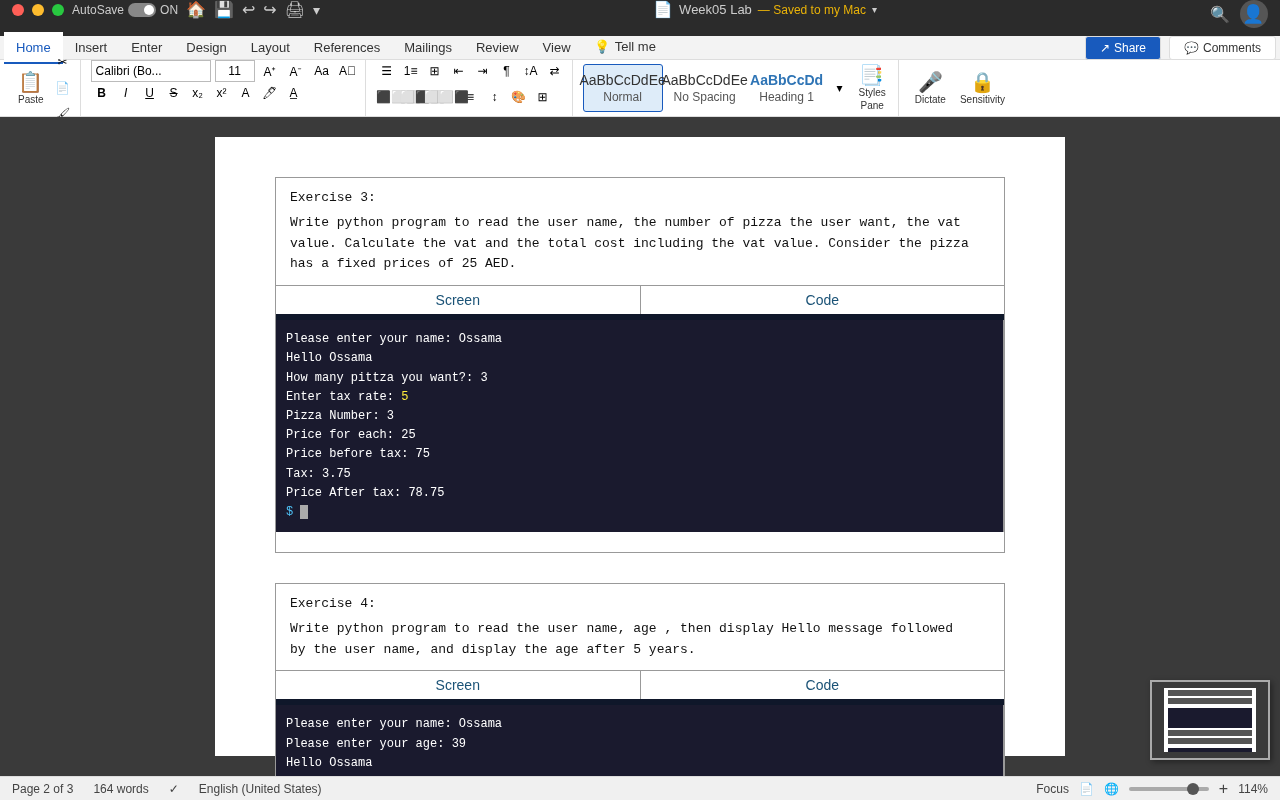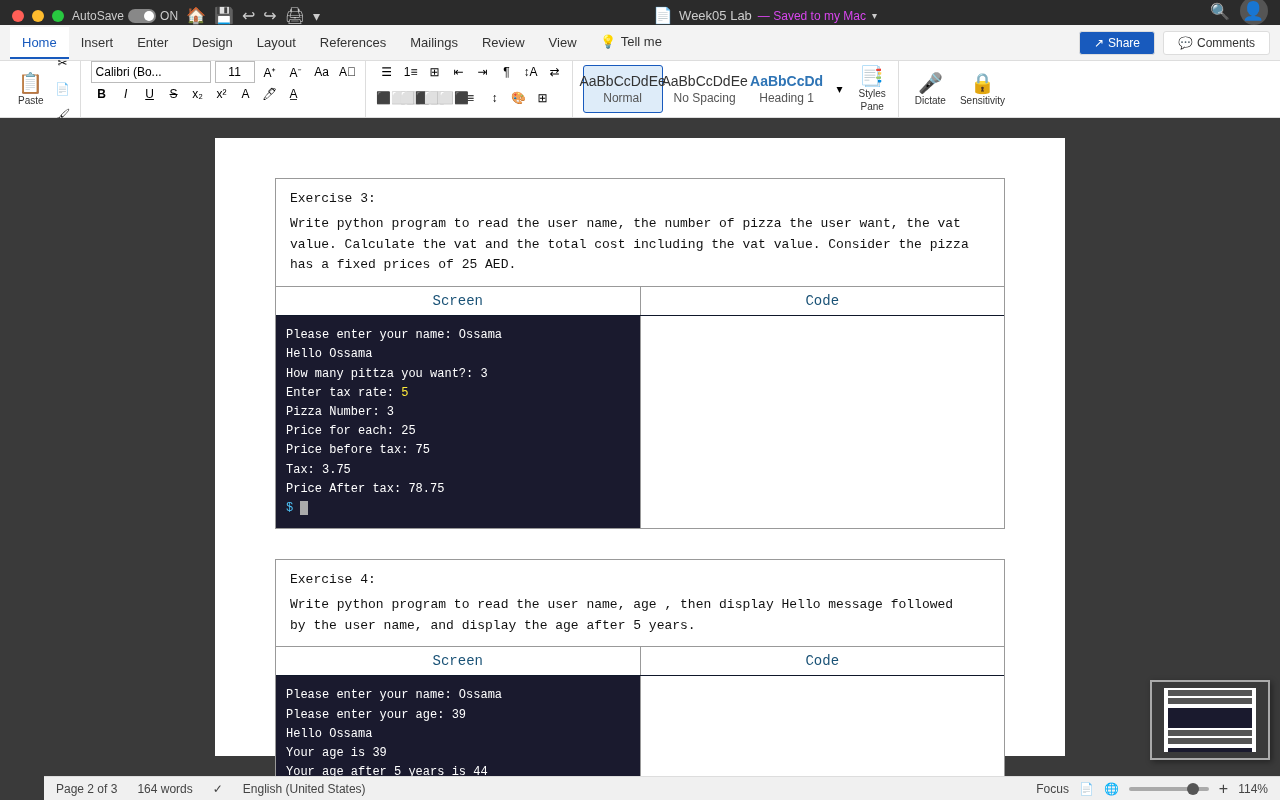--- a/index.html
+++ b/index.html
@@ -1,23 +1,23 @@
 <!DOCTYPE html>
 <html><head>
   <meta charset="utf-8">
   <style>
     * { margin: 0; padding: 0; box-sizing: border-box; }
     body { font-family: 'Segoe UI', Arial, sans-serif; background: #3a3a3a; width: 1280px; height: 800px; overflow: hidden; display: flex; flex-direction: column; }
 
     
     .title-bar {
       background: #2b2b2b;
-      height: 25px;
-      display: flex;
-      align-items: flex-end;
+      height: 36px;
+      display: flex;
+      align-items: flex-start;
       justify-content: space-between;
       padding: 0 12px;
       color: #ccc;
       font-size: 12px;
       flex-shrink: 0;
     }
     .title-bar-left { display: flex; align-items: center; gap: 8px; }
     .title-bar-center { display: flex; align-items: center; gap: 6px; color: #ccc; font-size: 13px; }
     .title-bar-right { display: flex; align-items: center; gap: 10px; }
     .autosave-toggle {
@@ -37,22 +37,22 @@
 
     
     .ribbon {
       background: #f3f3f3;
       border-bottom: 1px solid #ddd;
       flex-shrink: 0;
     }
     .ribbon-tabs {
       display: flex;
       align-items: center;
-      height: 36px;
-      padding: 0 10px;
+      height: 24px;
+      padding: 0 4px;
       border-bottom: 1px solid #ddd;
       background: #f3f3f3;
     }
     .ribbon-tab {
       padding: 0 12px;
       height: 32px;
       line-height: 32px;
       font-size: 13px;
       cursor: pointer;
       color: #333;
@@ -164,38 +164,38 @@
       color: #111;
       border-bottom: 1px solid #999;
     }
     .exercise-label {
       font-weight: normal;
       margin-bottom: 4px;
     }
     .col-header {
       display: flex;
       width: 100%;
-      border-bottom: 1px solid #0f172a;
-      font-family: Liberation Mono, monospace;
+      border-bottom: 6px solid #0f172a;
     }
     .col-header-cell {
       flex: 1;
       text-align: center;
       padding: 6px;
       font-size: 14px;
       color: #1a5276;
       font-weight: 500;
     }
     .col-header-cell:first-child {
       border-right: 1px solid #999;
     }
     .col-content {
       display: flex;
       width: 100%;
       min-height: 160px;
+      flex-direction: column;
     }
     .col-screen {
       flex: 1;
       border-right: 1px solid #999;
       background: #1a1a2e;
       padding: 10px;
     }
     .col-code {
       flex: 1;
       background: white;
@@ -223,21 +223,20 @@
       background: #f0f0f0;
       border-top: 1px solid #ddd;
       height: 24px;
       display: flex;
       align-items: center;
       padding: 0 12px;
       font-size: 12px;
       color: #444;
       gap: 20px;
       flex-shrink: 0;
-      margin-left: 44px;
     }
     .status-bar-right {
       margin-left: auto;
       display: flex;
       align-items: center;
       gap: 10px;
     }
     .zoom-slider {
       width: 80px;
       height: 4px;
@@ -286,21 +285,21 @@
     <span style="font-size:16px; cursor:pointer;">🏠</span>
     <span style="font-size:16px; cursor:pointer;">💾</span>
     <span style="font-size:16px; cursor:pointer;">↩</span>
     <span style="font-size:16px; cursor:pointer;">↪</span>
     <span style="font-size:16px; cursor:pointer;">🖨</span>
     <span style="font-size:14px; cursor:pointer;">▾</span>
   </div>
   <div class="title-bar-center">
     <span style="font-size:16px;">📄</span>
     <span>Week05 Lab</span>
-    <span style="color:#d946ef; font-size:12px;">— <span>Saved to my Mac</span></span>
+    <span style="color:#eab308; font-size:12px;">— <span>Saved to my Mac</span></span>
     <span style="font-size:10px; cursor:pointer;">▾</span>
   </div>
   <div class="title-bar-right">
     <span style="font-size:16px; cursor:pointer;">🔍</span>
     <span style="font-size:18px; cursor:pointer; width:28px; height:28px; background:#555; border-radius:50%; display:inline-flex; align-items:center; justify-content:center; color:white;">👤</span>
   </div>
 </div>
 
 <div class="ribbon">
   <div class="ribbon-tabs">

